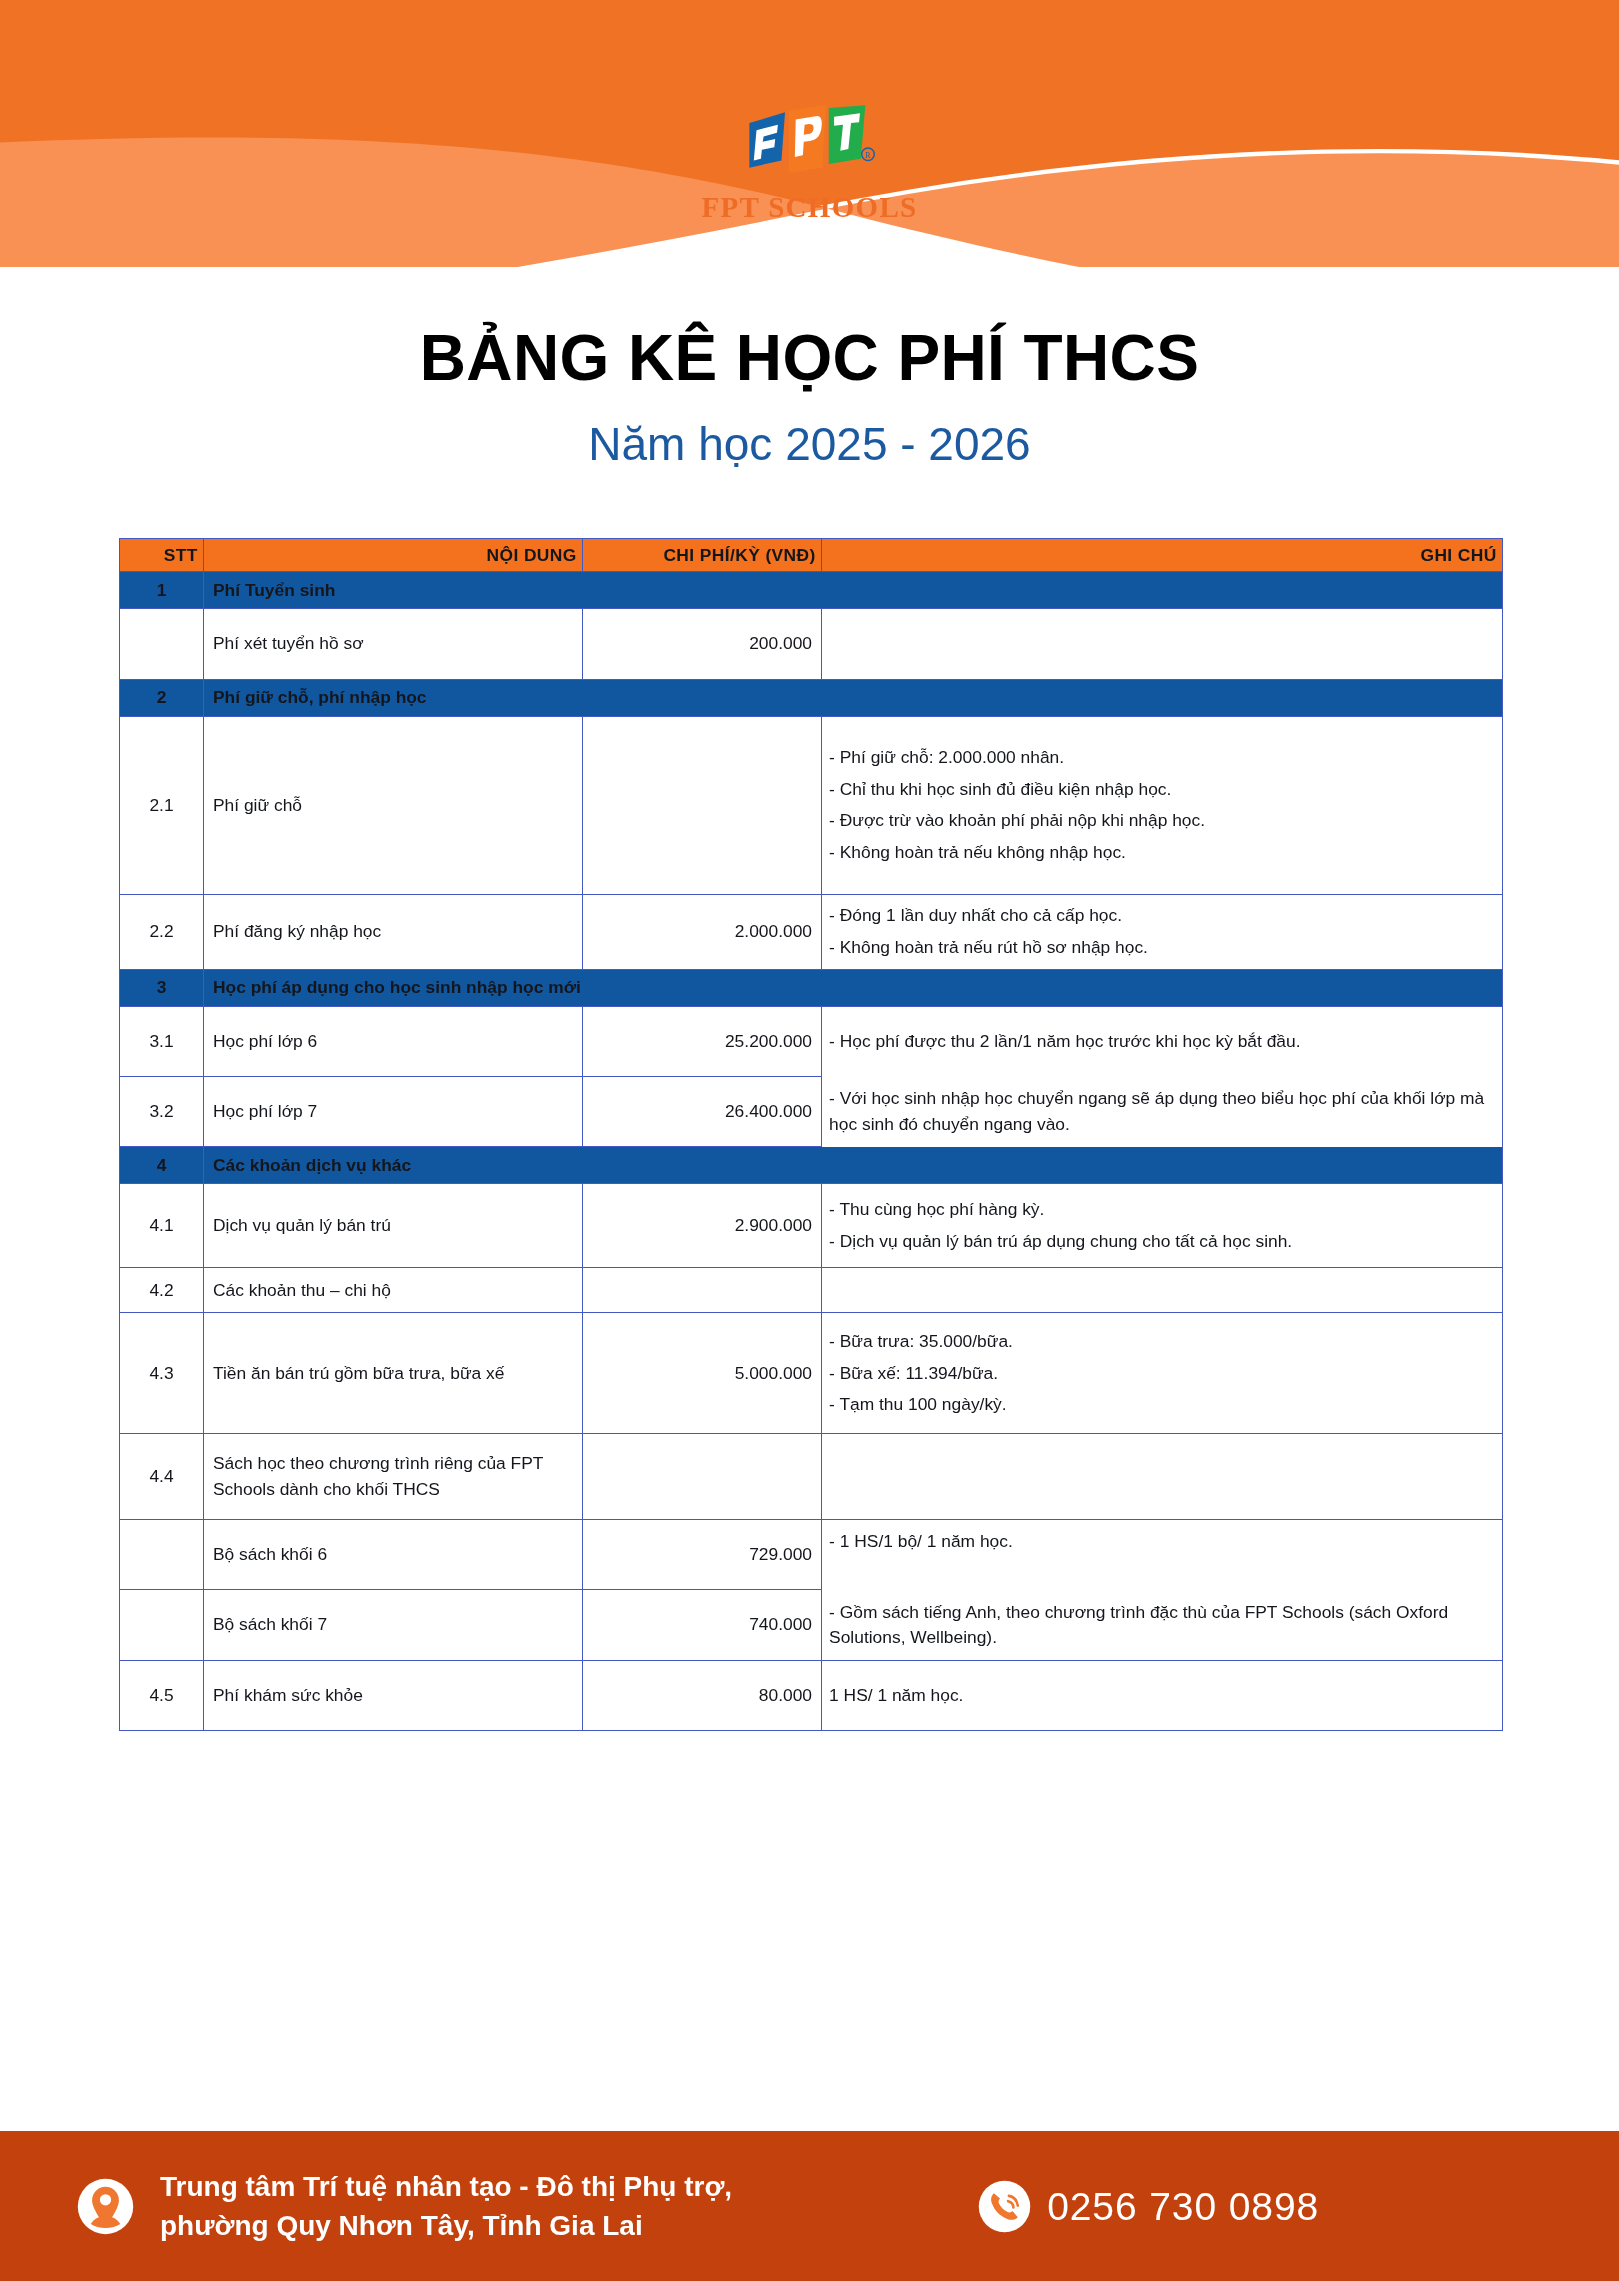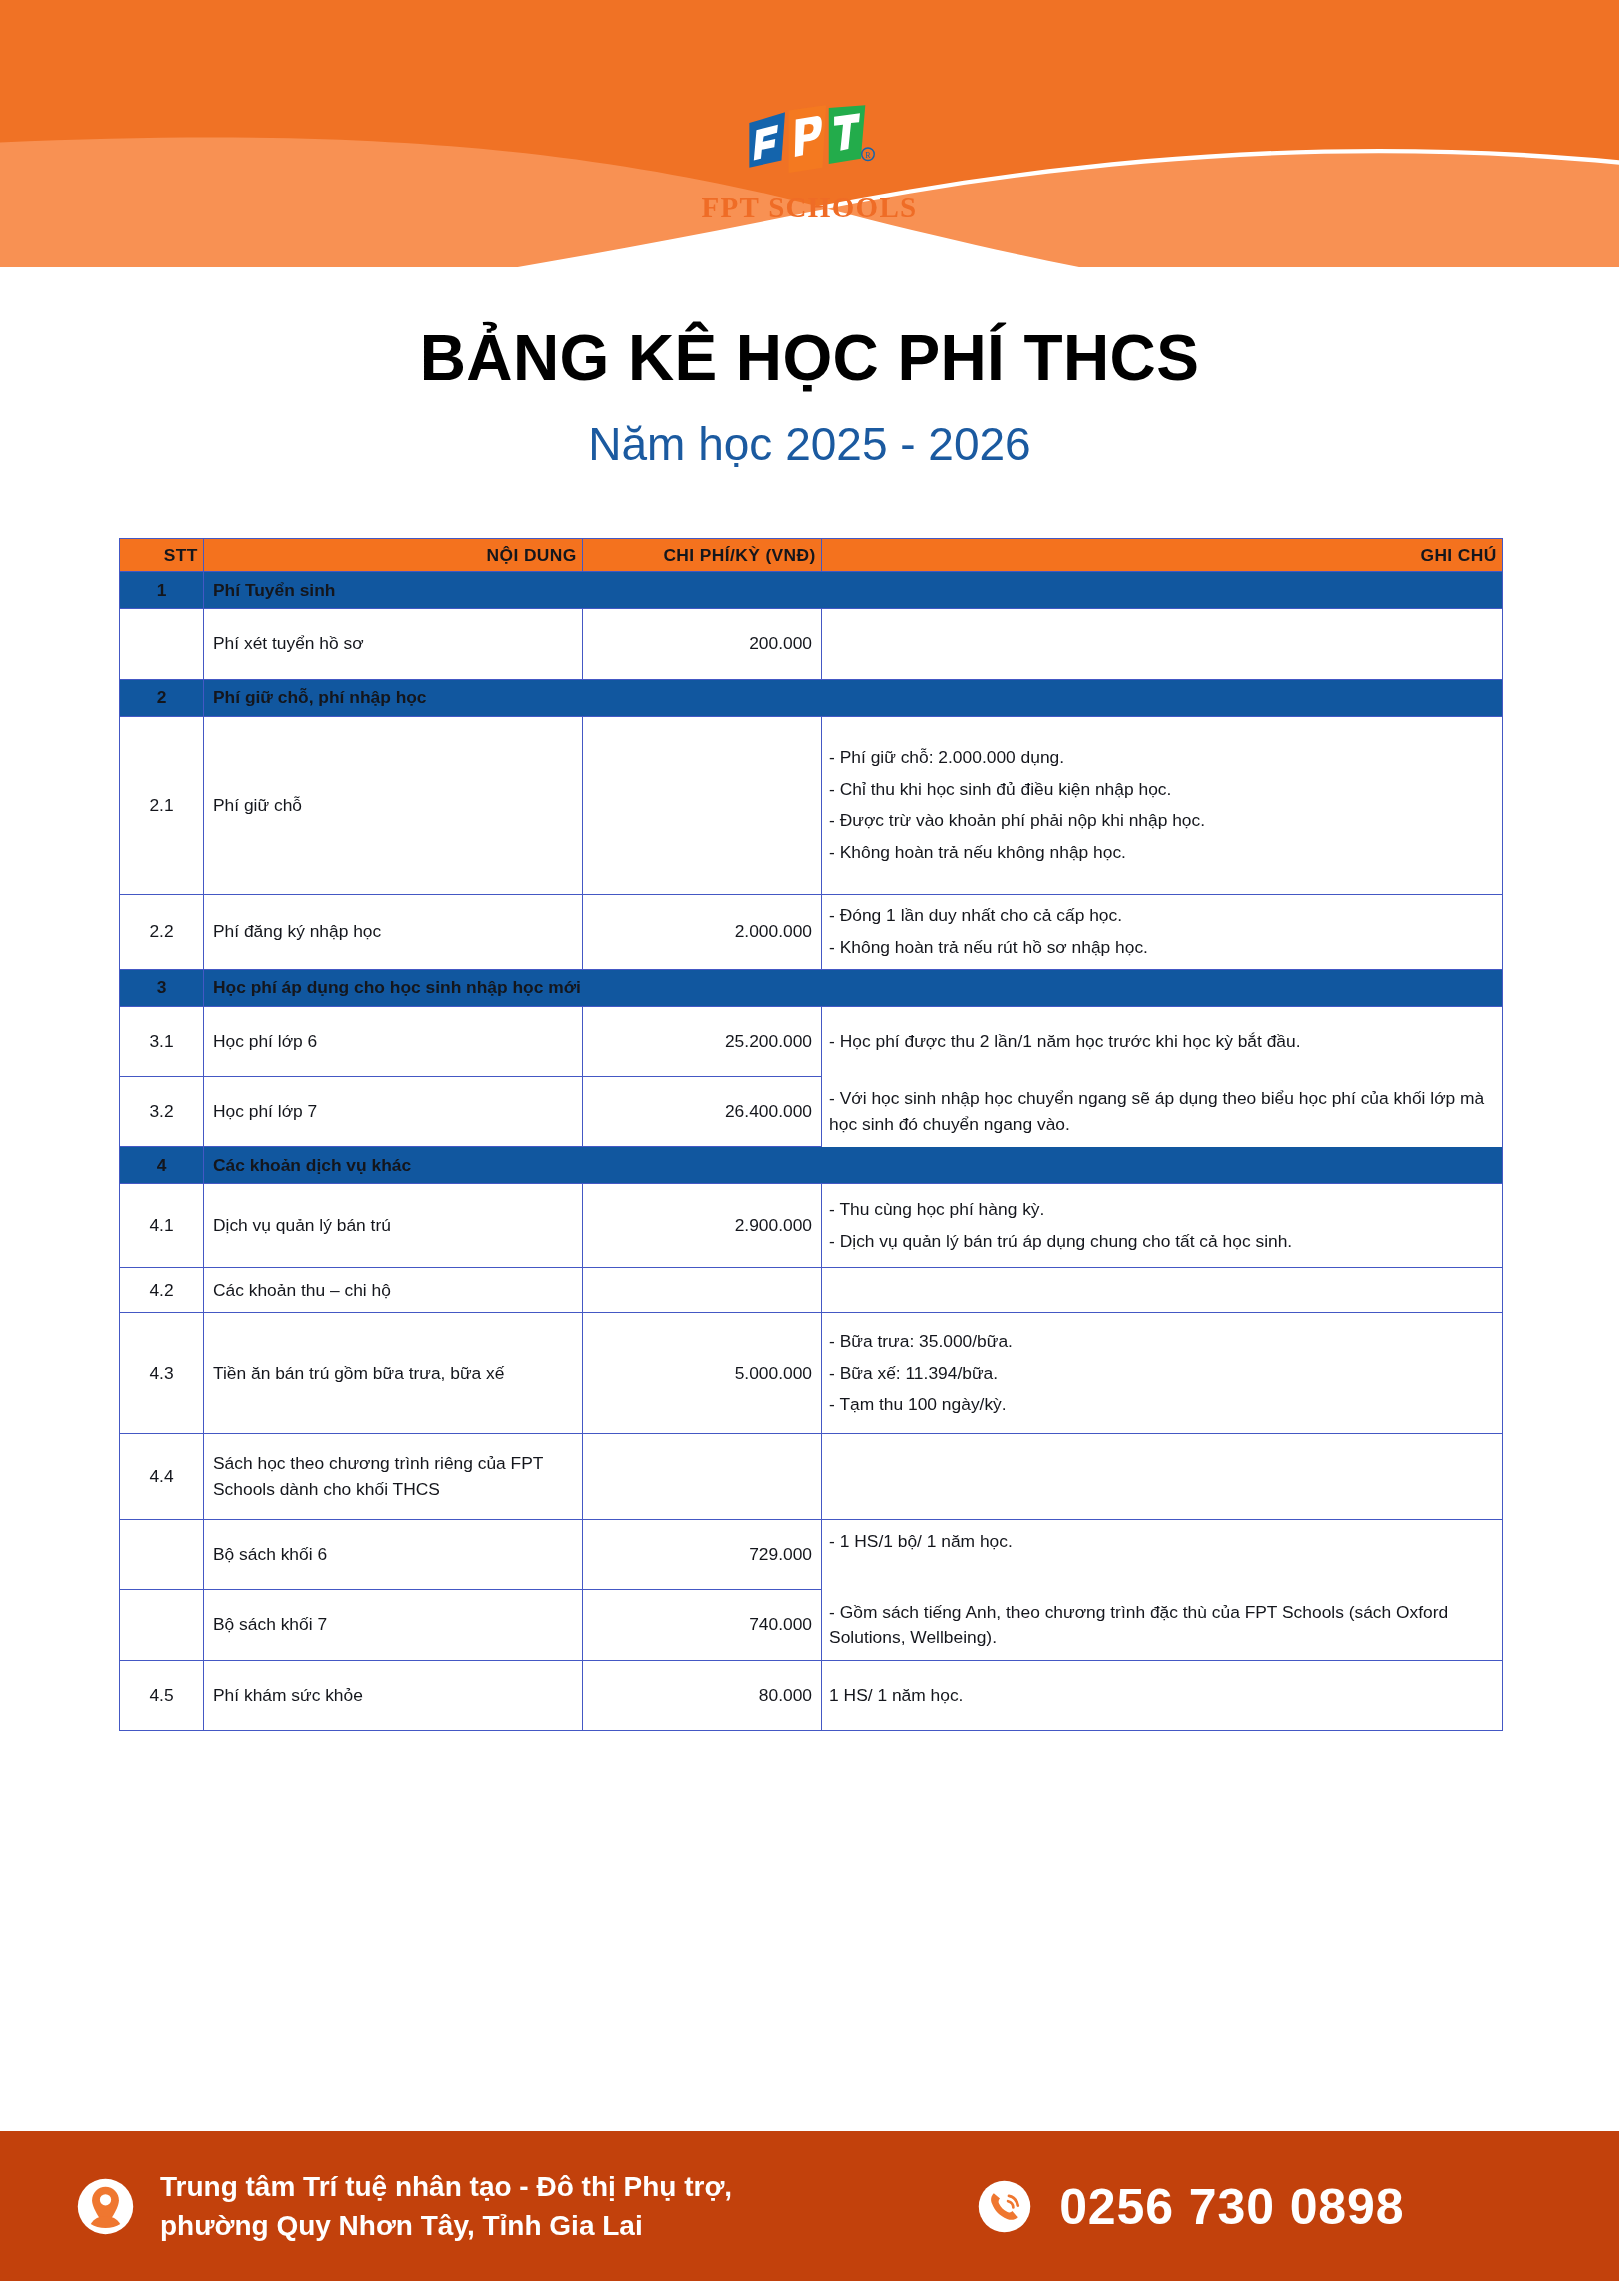--- a/index.html
+++ b/index.html
@@ -148,24 +148,24 @@
     font-weight: 700;
     font-size: 28px;
     line-height: 1.38;
   }
   #footer-phone {
     display: flex;
     align-items: center;
     margin-left: 245px;
   }
   #footer-phone .phone-text {
-    margin-left: 27px;
+    margin-left: 15px;
     color: #ffffff;
-    font-weight: 700;
-    font-size: 50px;
+    font-weight: 400;
+    font-size: 39px;
     letter-spacing: 0.9px;
   }
 </style>
 </head>
 <body>
 
 <div id="page">
 
   <svg id="top-wave" viewBox="0 0 1817 300" preserveAspectRatio="none">
     <path d="M0,0 H1817 V180 C1500,150 1200,175 900,235 C600,295 350,340 0,365 Z" fill="#f07225"></path>
@@ -221,21 +221,21 @@
 
       <tr class="section-row">
         <td class="sec-num">2</td>
         <td class="sec-label" colspan="3">Phí giữ chỗ, phí nhập học</td>
       </tr>
       <tr style="height:178px">
         <td class="cell-stt">2.1</td>
         <td class="cell-name">Phí giữ chỗ</td>
         <td class="cell-cost"></td>
         <td class="cell-note note-spacious">
-          <p>- Phí giữ chỗ: 2.000.000 dụng.</p>
+          <p>- Phí giữ chỗ: 2.000.000 nhân.</p>
           <p>- Chỉ thu khi học sinh đủ điều kiện nhập học.</p>
           <p>- Được trừ vào khoản phí phải nộp khi nhập học.</p>
           <p>- Không hoàn trả nếu không nhập học.</p>
         </td>
       </tr>
       <tr style="height:75px">
         <td class="cell-stt">2.2</td>
         <td class="cell-name">Phí đăng ký nhập học</td>
         <td class="cell-cost">2.000.000</td>
         <td class="cell-note note-medium">

